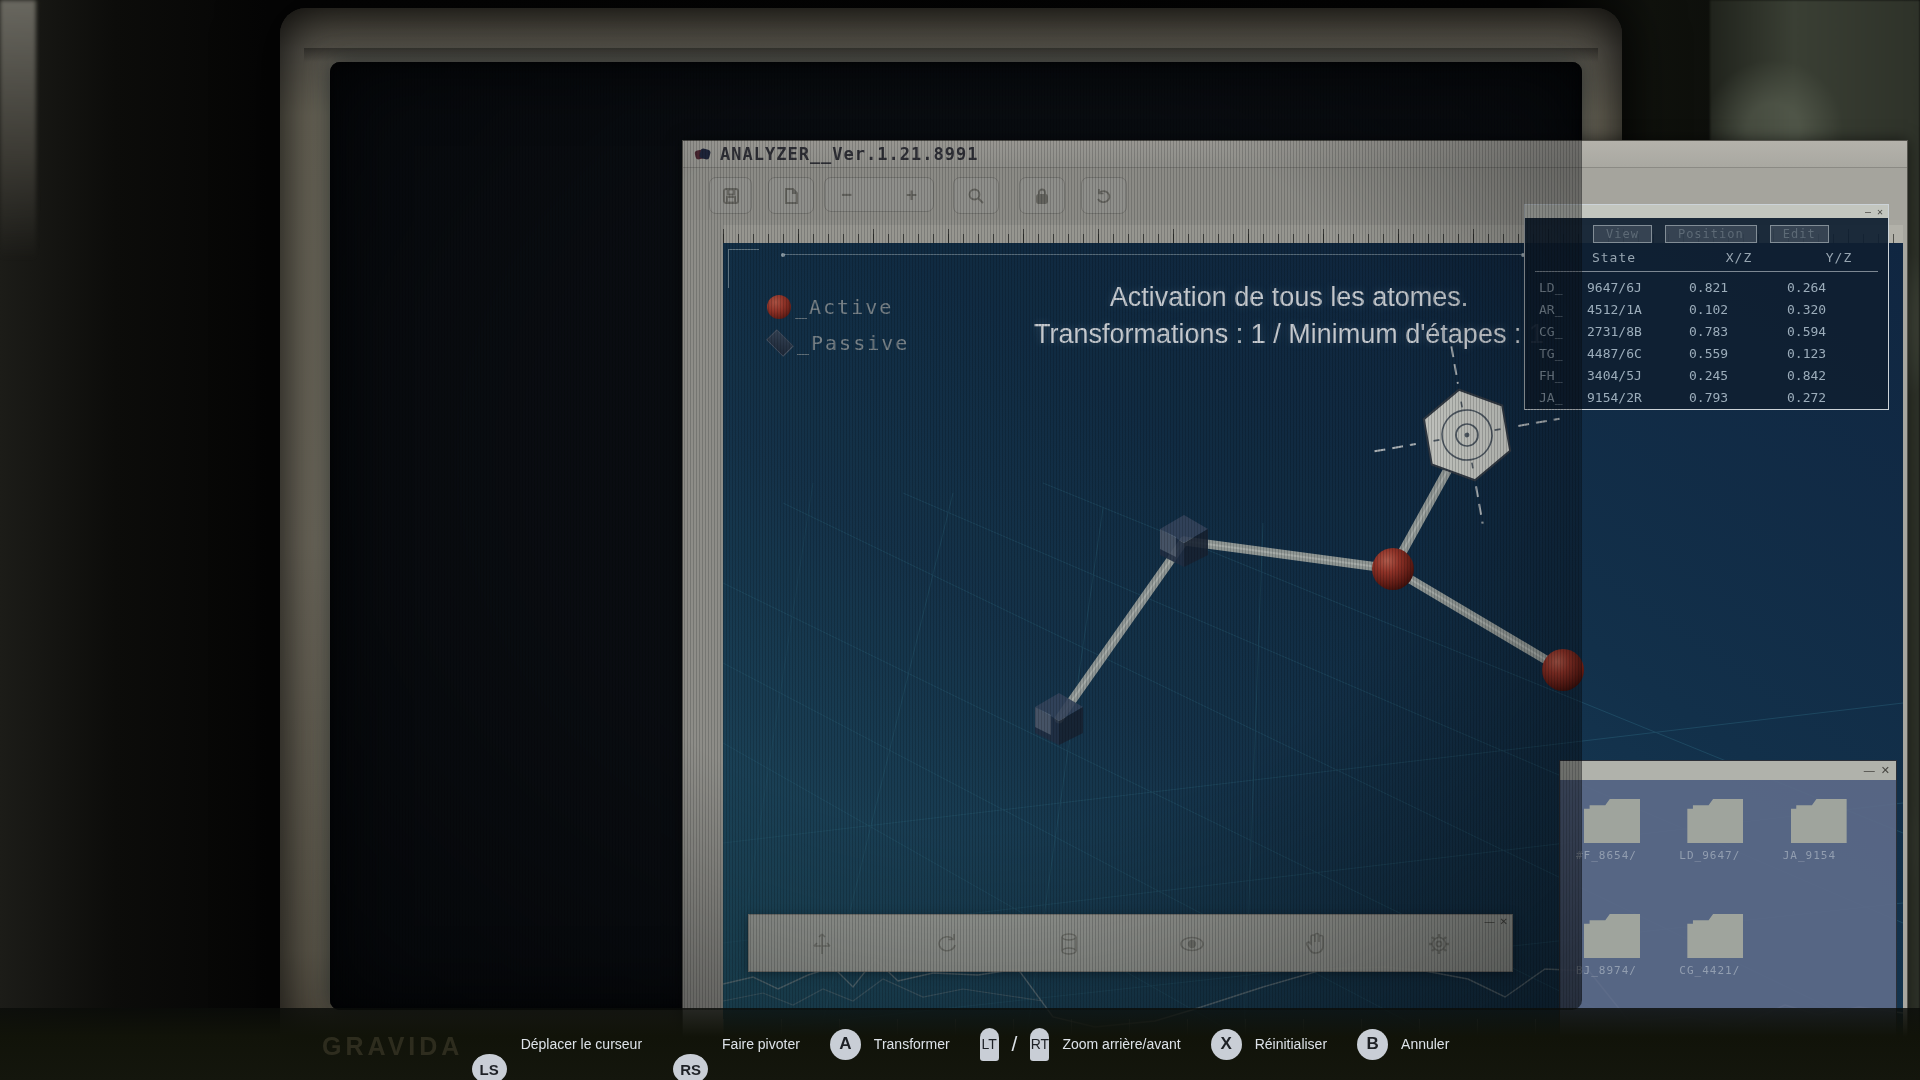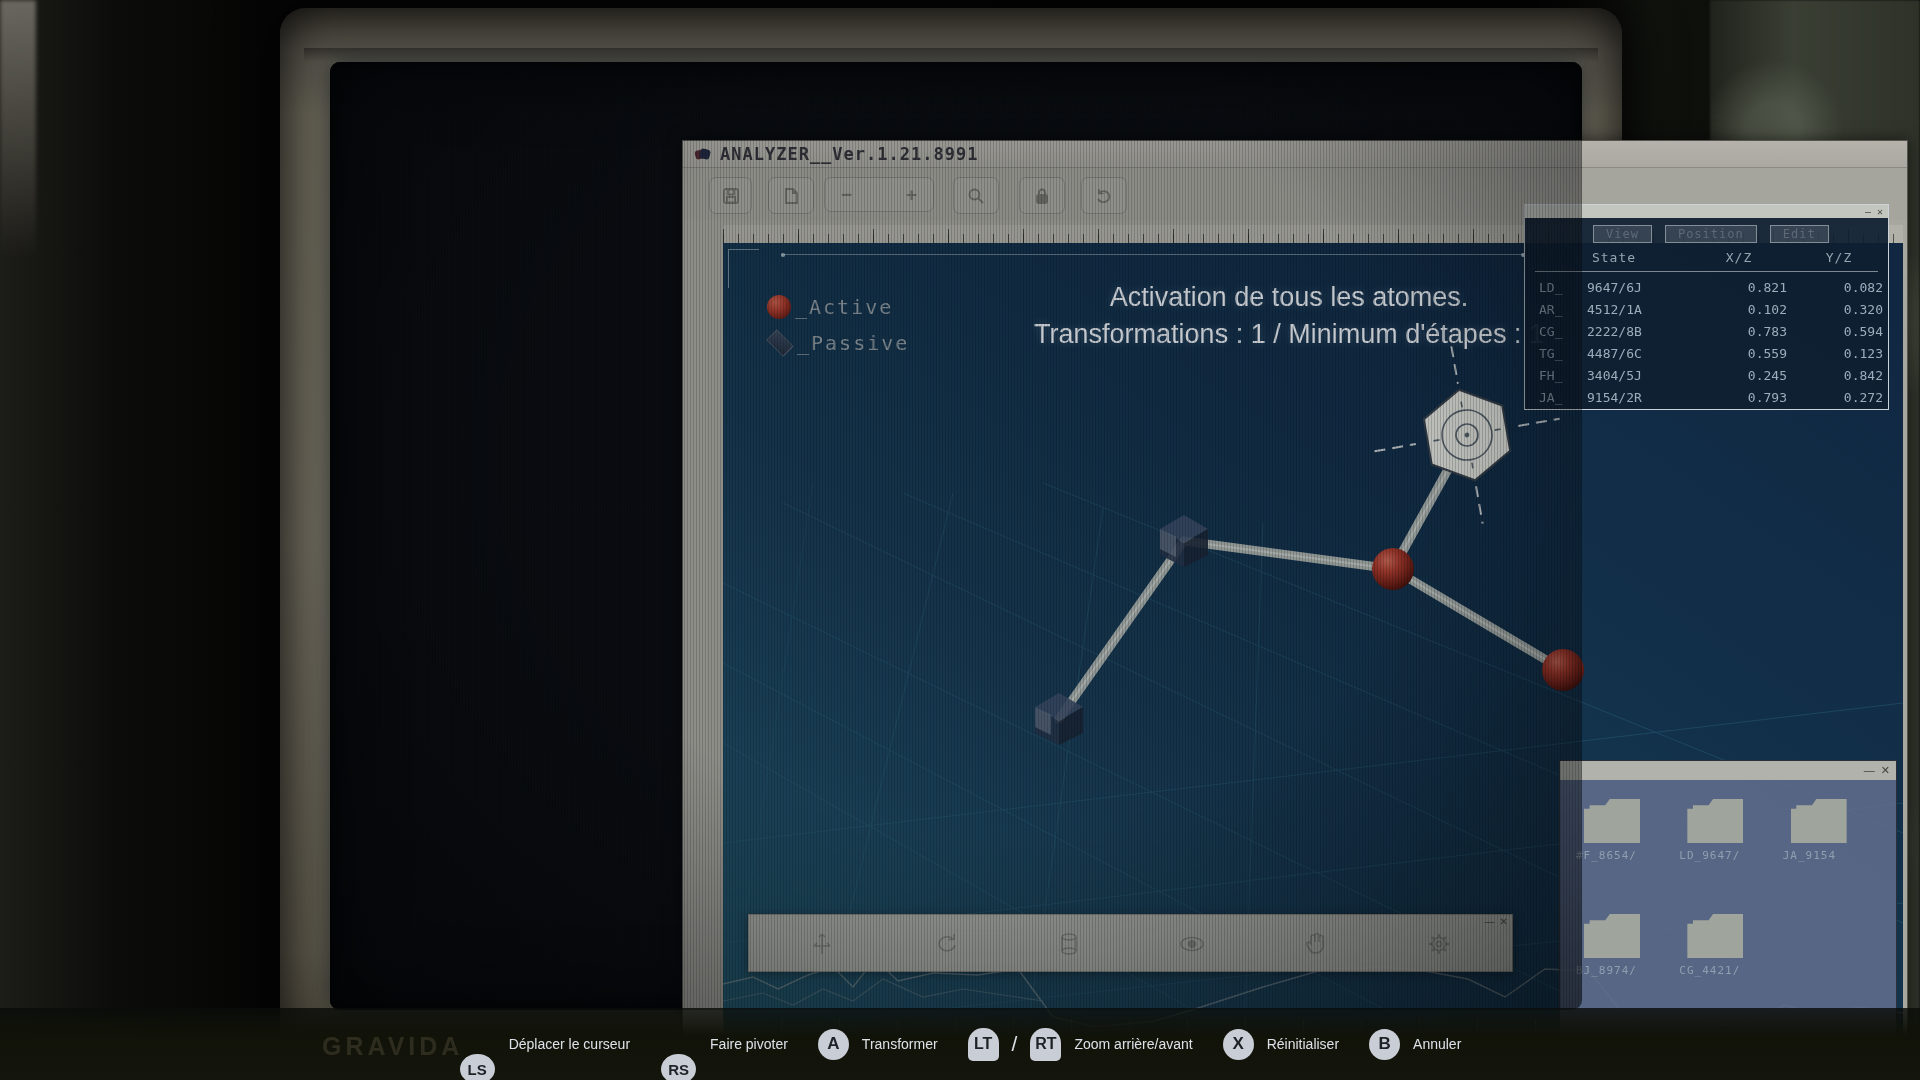--- a/index.html
+++ b/index.html
@@ -73,21 +73,21 @@
   .winctl{cursor:default;}
   .dtabs{position:absolute;left:68px;top:20px;display:flex;gap:13px;}
   .dtab{border:1px solid rgba(150,160,168,.8);background:rgba(150,160,168,.22);color:#5d6a76;
     font-size:12px;padding:1px 12px;letter-spacing:1px;}
   .dheader{position:absolute;left:14px;top:45px;display:grid;grid-template-columns:150px 100px 100px;
     color:#97a5b1;font-size:13px;letter-spacing:1px;text-align:center;}
   .dhr{position:absolute;left:10px;right:10px;top:66px;border-top:1px solid rgba(198,206,212,.6);}
   .drows{position:absolute;left:14px;right:6px;top:71px;}
   .trow{display:grid;grid-template-columns:48px 102px 98px 96px;height:22px;align-items:center;
     font-size:13px;color:#9cadbb;}
-  .trow .c-id{color:#8696a4;} .trow .c-xz,.trow .c-yz{text-align:right;}
+  .trow .c-id{color:#8696a4;} .trow .c-xz,.trow .c-yz{text-align:left;}
   
   .molsvg{position:absolute;left:0;top:0;z-index:6;}
   .wavesvg{position:absolute;left:40px;top:768px;z-index:4;opacity:.75;}
   .bticks{position:absolute;left:40px;right:4px;top:878px;height:16px;z-index:4;
     background:repeating-linear-gradient(90deg, rgba(160,180,188,.45) 0 1px, transparent 1px 58px);}
   
   .ftoolbar{position:absolute;left:65px;top:773px;width:763px;height:56px;background:rgba(184,185,177,.96);
     border:1px solid #8e8d87;box-shadow:0 2px 10px rgba(0,0,0,.35);z-index:12;}
   .ftoolbar .winrow{position:absolute;right:4px;top:2px;display:flex;gap:5px;color:#55554f;font-size:10px;line-height:10px;}
   .ficons{position:absolute;left:60px;right:60px;top:16px;display:flex;justify-content:space-between;}
@@ -116,22 +116,22 @@
   .hgroup{display:flex;align-items:center;gap:13px;}
   .hlabel{font-size:14px;color:#dde2e8;}
   .hslash{font-size:21px;color:#dde2e8;}
   .btn-face{width:31px;height:31px;border-radius:50%;background:#c9ced6;display:flex;align-items:center;
     justify-content:center;font-size:17px;font-weight:bold;color:#1e2126;}
   .btn-stick{position:relative;width:37px;height:40px;}
   .btn-stick .knob{position:absolute;left:1px;top:0;width:35px;height:30px;border-radius:50%;background:#c9ced6;
     display:flex;align-items:center;justify-content:center;font-size:15px;font-weight:bold;color:#1e2126;margin-top:30px;}
   .btn-stick .base{position:absolute;left:6px;bottom:0;width:25px;height:9px;border-radius:50%;
     border:2.5px solid #c9ced6;border-top-color:transparent;box-sizing:border-box;}
-  .btn-trigger{width:31px;height:33px;background:#c9ced6;display:flex;align-items:center;justify-content:center;
-    font-size:16px;font-weight:bold;color:#1e2126;border-radius:15px 15px 5px 5px;}
+  .btn-trigger{width:19px;height:33px;background:#c9ced6;display:flex;align-items:center;justify-content:center;
+    font-size:14px;font-weight:normal;color:#1e2126;border-radius:15px 15px 5px 5px;}
 </style>
 </head>
 <body>
 
 <div id="stage">
   <div class="wall-right"></div>
   <div class="wall-left-patch"></div>
 
   <div class="monitor"></div>
   <div class="brand">GRAVIDA</div>
@@ -331,31 +331,31 @@
           <span>State</span>
           <span>X/Z</span>
           <span>Y/Z</span>
         </div>
         <div class="dhr"></div>
         <div class="drows" id="table-rows">
             <div class="trow">
               <span class="c-id">LD_</span>
               <span class="c-state">9647/6J</span>
               <span class="c-xz">0.821</span>
-              <span class="c-yz">0.082</span>
+              <span class="c-yz">0.264</span>
             </div>
             <div class="trow">
               <span class="c-id">AR_</span>
               <span class="c-state">4512/1A</span>
               <span class="c-xz">0.102</span>
               <span class="c-yz">0.320</span>
             </div>
             <div class="trow">
               <span class="c-id">CG_</span>
-              <span class="c-state">2222/8B</span>
+              <span class="c-state">2731/8B</span>
               <span class="c-xz">0.783</span>
               <span class="c-yz">0.594</span>
             </div>
             <div class="trow">
               <span class="c-id">TG_</span>
               <span class="c-state">4487/6C</span>
               <span class="c-xz">0.559</span>
               <span class="c-yz">0.123</span>
             </div>
             <div class="trow">

